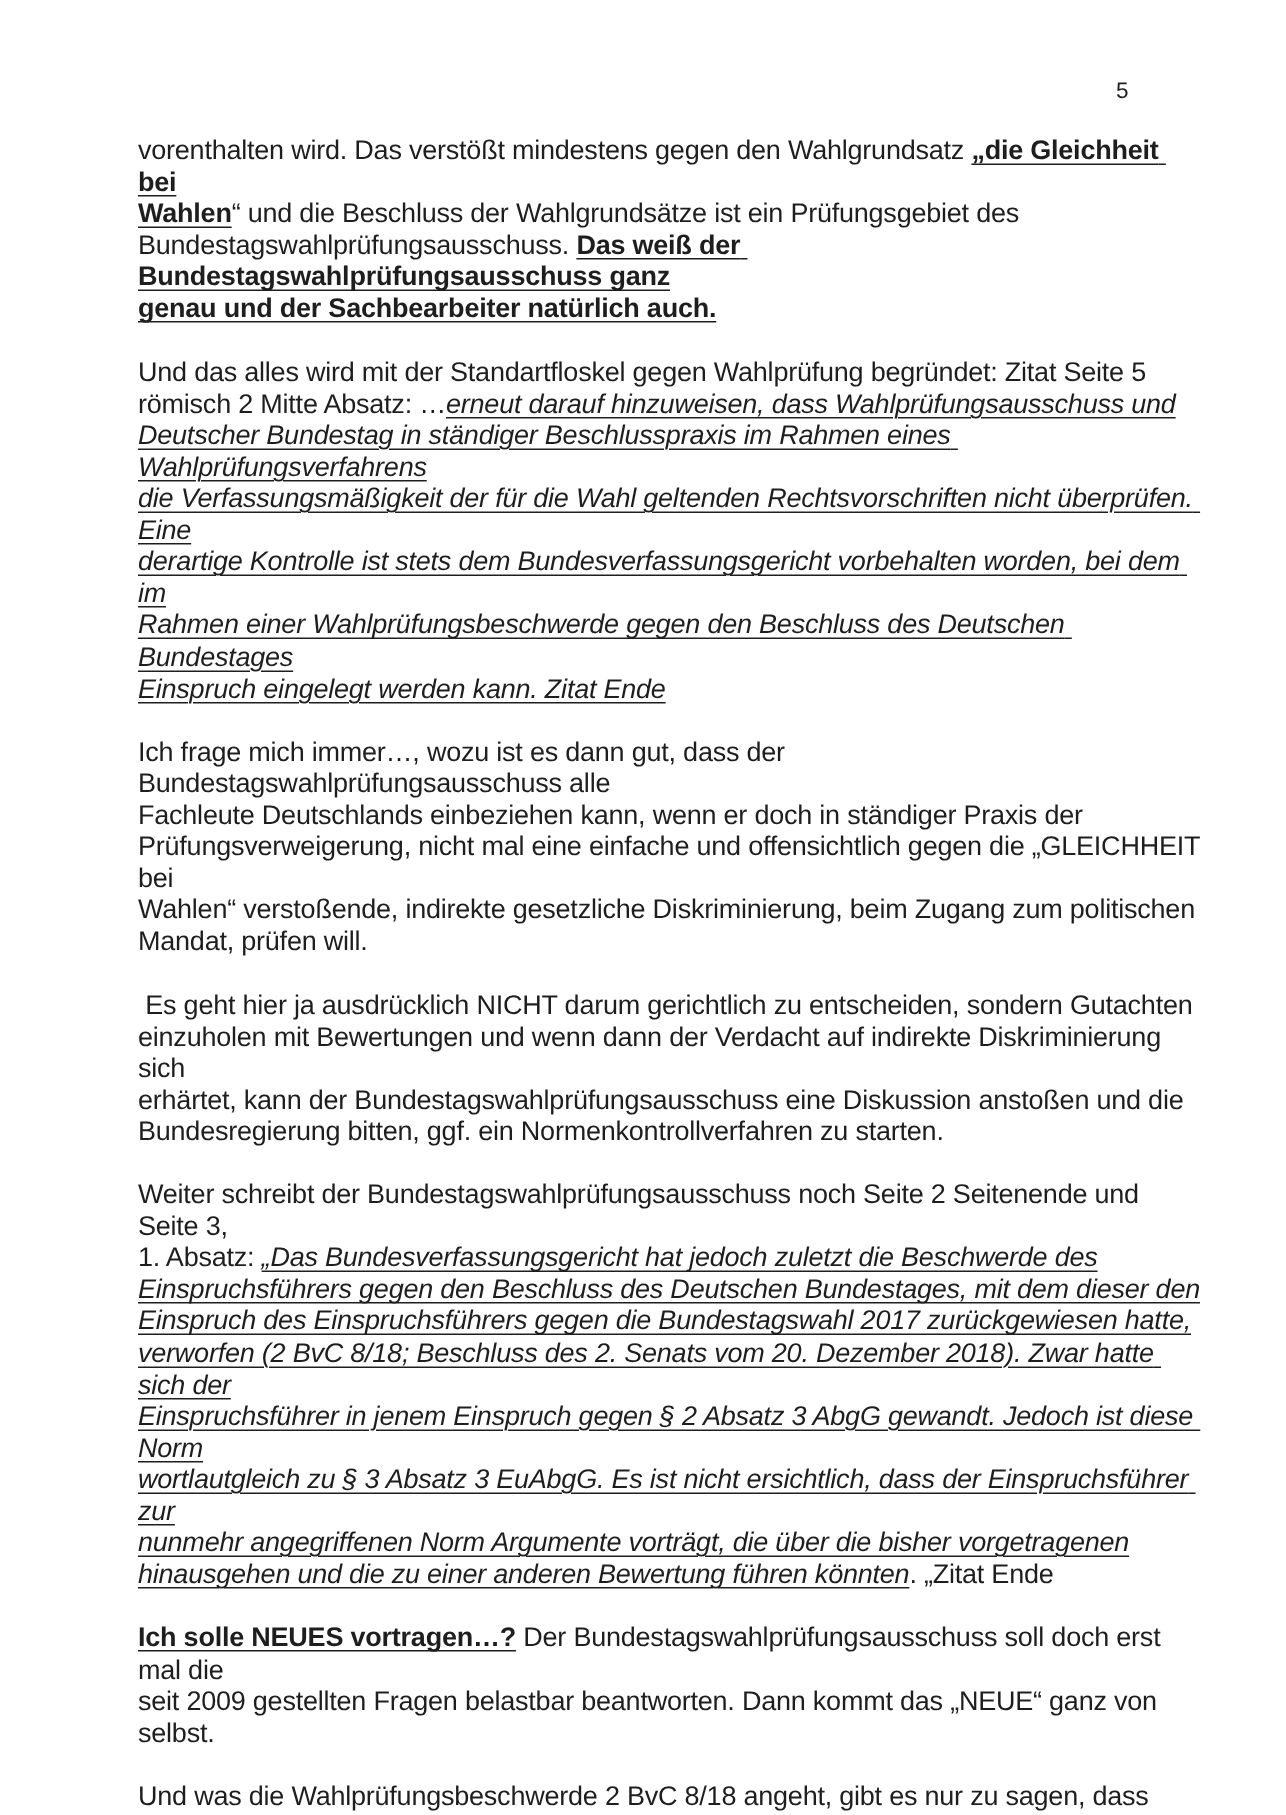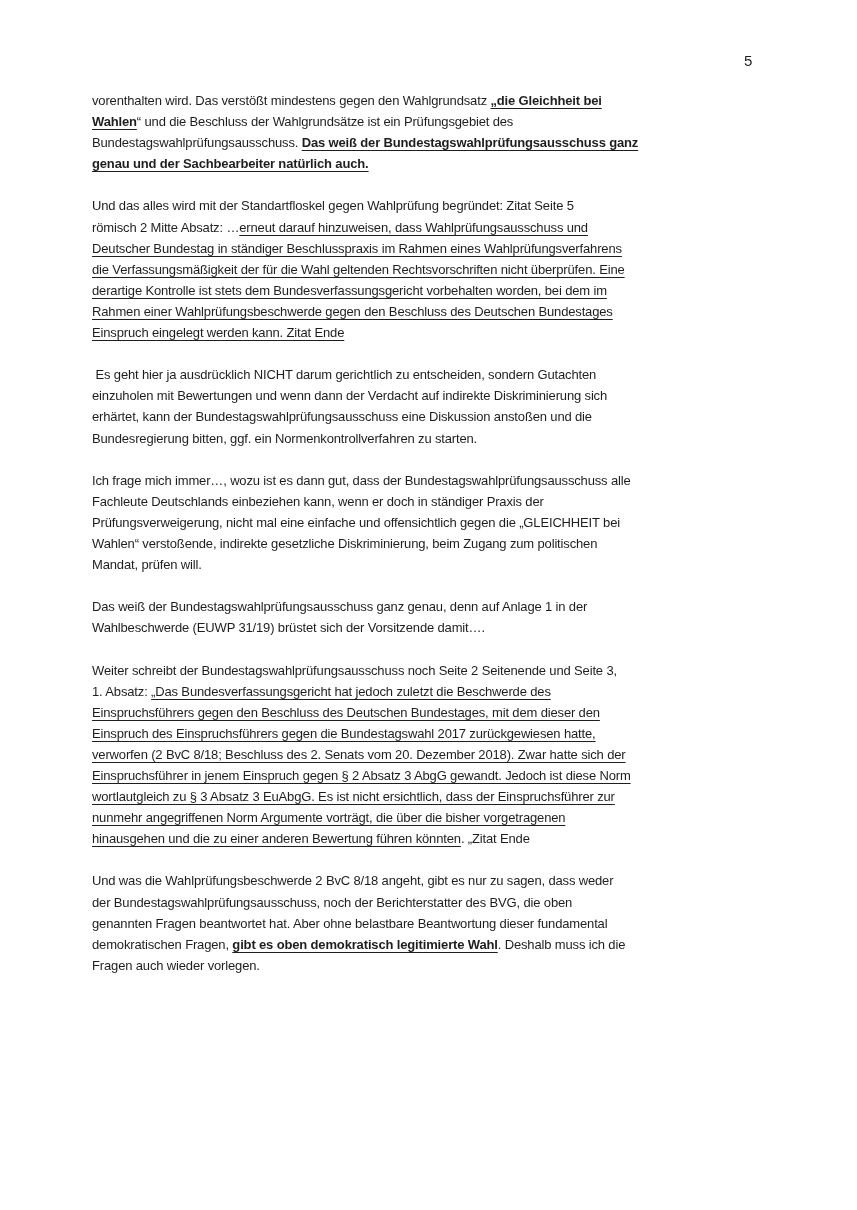--- a/index.html
+++ b/index.html
@@ -20,65 +20,65 @@
     left: 744px; top: 50px;
     font-size: 15px; line-height: 21px;
   }
   .doc-body {
     position: absolute;
     left: 92px; top: 90px;
     width: 708px;
   }
   .doc-body p {
     margin: 0 0 21.1px 0;
-    font-size: 13px;
+    font-size: 18px;
     line-height: 21.1px;
     letter-spacing: -0.15px;
     white-space: pre-wrap;
   }
   .run-b { font-weight: bold; }
-  .run-i { }
+  .run-i { font-style: italic; }
   .run-u { text-decoration: underline; text-decoration-thickness: 1.4px; text-underline-offset: 2.5px; }
 </style>
 </head>
 <body>
 
 <div class="page">
   <div class="page-number">5</div>
   <div class="doc-body">
       <p><span>vorenthalten wird. Das verstößt mindestens gegen den Wahlgrundsatz </span><span class="run-b run-u">„die Gleichheit bei
 Wahlen</span><span>“ und die Beschluss der Wahlgrundsätze ist ein Prüfungsgebiet des
 Bundestagswahlprüfungsausschuss. </span><span class="run-b run-u">Das weiß der Bundestagswahlprüfungsausschuss ganz
 genau und der Sachbearbeiter natürlich auch.</span></p>
       <p><span>Und das alles wird mit der Standartfloskel gegen Wahlprüfung begründet: Zitat Seite 5
 römisch 2 Mitte Absatz: …</span><span class="run-i run-u">erneut darauf hinzuweisen, dass Wahlprüfungsausschuss und
 Deutscher Bundestag in ständiger Beschlusspraxis im Rahmen eines Wahlprüfungsverfahrens
 die Verfassungsmäßigkeit der für die Wahl geltenden Rechtsvorschriften nicht überprüfen. Eine
 derartige Kontrolle ist stets dem Bundesverfassungsgericht vorbehalten worden, bei dem im
 Rahmen einer Wahlprüfungsbeschwerde gegen den Beschluss des Deutschen Bundestages
 Einspruch eingelegt werden kann. Zitat Ende</span></p>
-      <p><span> Es geht hier ja ausdrücklich NICHT darum gerichtlich zu entscheiden, sondern Gutachten
-einzuholen mit Bewertungen und wenn dann der Verdacht auf indirekte Diskriminierung sich
-erhärtet, kann der Bundestagswahlprüfungsausschuss eine Diskussion anstoßen und die
-Bundesregierung bitten, ggf. ein Normenkontrollverfahren zu starten.</span></p>
       <p><span>Ich frage mich immer…, wozu ist es dann gut, dass der Bundestagswahlprüfungsausschuss alle
 Fachleute Deutschlands einbeziehen kann, wenn er doch in ständiger Praxis der
 Prüfungsverweigerung, nicht mal eine einfache und offensichtlich gegen die „GLEICHHEIT bei
 Wahlen“ verstoßende, indirekte gesetzliche Diskriminierung, beim Zugang zum politischen
 Mandat, prüfen will.</span></p>
-      <p><span>Das weiß der Bundestagswahlprüfungsausschuss ganz genau, denn auf Anlage 1 in der
-Wahlbeschwerde (EUWP 31/19) brüstet sich der Vorsitzende damit….</span></p>
+      <p><span> Es geht hier ja ausdrücklich NICHT darum gerichtlich zu entscheiden, sondern Gutachten
+einzuholen mit Bewertungen und wenn dann der Verdacht auf indirekte Diskriminierung sich
+erhärtet, kann der Bundestagswahlprüfungsausschuss eine Diskussion anstoßen und die
+Bundesregierung bitten, ggf. ein Normenkontrollverfahren zu starten.</span></p>
       <p><span>Weiter schreibt der Bundestagswahlprüfungsausschuss noch Seite 2 Seitenende und Seite 3,
 1. Absatz: </span><span class="run-i run-u">„Das Bundesverfassungsgericht hat jedoch zuletzt die Beschwerde des
 Einspruchsführers gegen den Beschluss des Deutschen Bundestages, mit dem dieser den
 Einspruch des Einspruchsführers gegen die Bundestagswahl 2017 zurückgewiesen hatte,
 verworfen (2 BvC 8/18; Beschluss des 2. Senats vom 20. Dezember 2018). Zwar hatte sich der
 Einspruchsführer in jenem Einspruch gegen § 2 Absatz 3 AbgG gewandt. Jedoch ist diese Norm
 wortlautgleich zu § 3 Absatz 3 EuAbgG. Es ist nicht ersichtlich, dass der Einspruchsführer zur
 nunmehr angegriffenen Norm Argumente vorträgt, die über die bisher vorgetragenen
 hinausgehen und die zu einer anderen Bewertung führen könnten</span><span>. „Zitat Ende</span></p>
+      <p><span class="run-b run-u">Ich solle NEUES vortragen…?</span><span> Der Bundestagswahlprüfungsausschuss soll doch erst mal die
+seit 2009 gestellten Fragen belastbar beantworten. Dann kommt das „NEUE“ ganz von selbst.</span></p>
       <p><span>Und was die Wahlprüfungsbeschwerde 2 BvC 8/18 angeht, gibt es nur zu sagen, dass weder
 der Bundestagswahlprüfungsausschuss, noch der Berichterstatter des BVG, die oben
 genannten Fragen beantwortet hat. Aber ohne belastbare Beantwortung dieser fundamental
 demokratischen Fragen, </span><span class="run-b run-u">gibt es oben demokratisch legitimierte Wahl</span><span>. Deshalb muss ich die
 Fragen auch wieder vorlegen.</span></p>
     </div>
 </div>
 
 </body></html>

